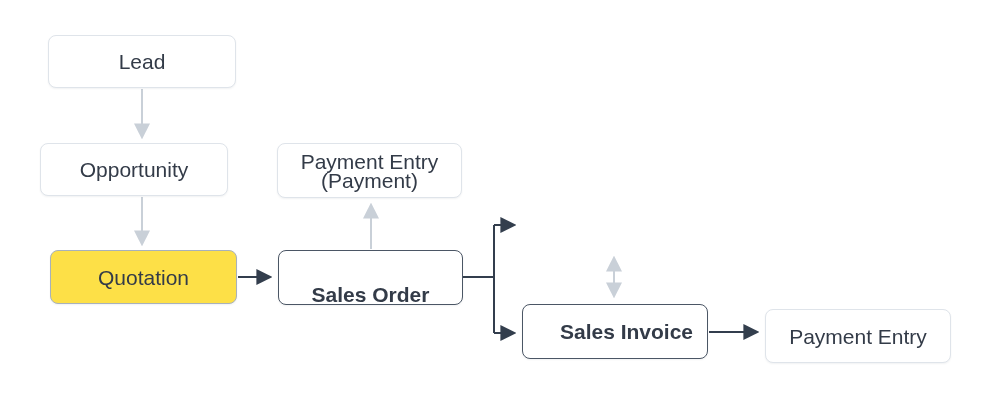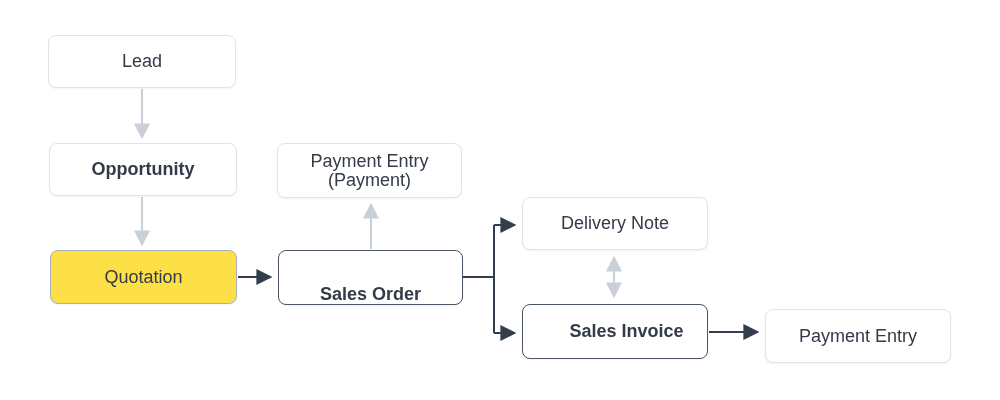--- a/index.html
+++ b/index.html
@@ -22,21 +22,21 @@
     position: absolute;
     box-sizing: border-box;
     display: flex;
     flex-direction: column;
     align-items: center;
     justify-content: center;
     text-align: center;
     background: #ffffff;
     border: 1px solid #dfe4ea;
     border-radius: 8px;
-    font-size: 18px;
+    font-size: 21px;
     line-height: 19px;
     color: #333b48;
     box-shadow: 0 1px 2px rgba(25,39,57,0.06);
   }
   .node--highlight {
     background: #fde047;
     border-color: #a8b1bb;
   }
   .node--strong {
     border: 1.5px solid #4b5665;
@@ -67,40 +67,37 @@
     <line class="edge-dark" x1="494" y1="225" x2="514" y2="225" marker-end="url(#ah-dark)"></line>
     <line class="edge-dark" x1="494" y1="333" x2="514" y2="333" marker-end="url(#ah-dark)"></line>
     <line class="edge-light" x1="614" y1="258" x2="614" y2="296" marker-start="url(#ah-light)" marker-end="url(#ah-light)"></line>
     <line class="edge-dark" x1="709" y1="332" x2="757" y2="332" marker-end="url(#ah-dark)"></line>
   </svg>
 
   <div class="node" style="left:48px; top:35px; width:188px; height:53px;">
     <span>Lead</span>
   </div>
 
-  <div class="node" style="left:49px; top:143px; width:188px; height:53px;font-weight:bold;">
+  <div class="node" style="left:40px; top:143px; width:188px; height:53px;">
     <span>Opportunity</span>
   </div>
 
   <div class="node node--highlight" style="left:50px; top:250px; width:187px; height:54px;">
     <span>Quotation</span>
   </div>
 
   <div class="node" style="left:277px; top:143px; width:185px; height:55px;">
     <span>Payment Entry</span>
     <span>(Payment)</span>
   </div>
 
   <div class="node node--strong" style="left:278px; top:250px; width:185px; height:55px;justify-content:flex-end;">
     <span>Sales Order</span>
   </div>
 
-  <div class="node" style="left:522px; top:197px; width:186px; height:53px;">
-    <span>Delivery Note</span>
-  </div>
 
   <div class="node node--strong" style="left:522px; top:304px; width:186px; height:55px;padding-left:23px;">
     <span>Sales Invoice</span>
   </div>
 
   <div class="node" style="left:765px; top:309px; width:186px; height:54px;">
     <span>Payment Entry</span>
   </div>
 
 </div>

